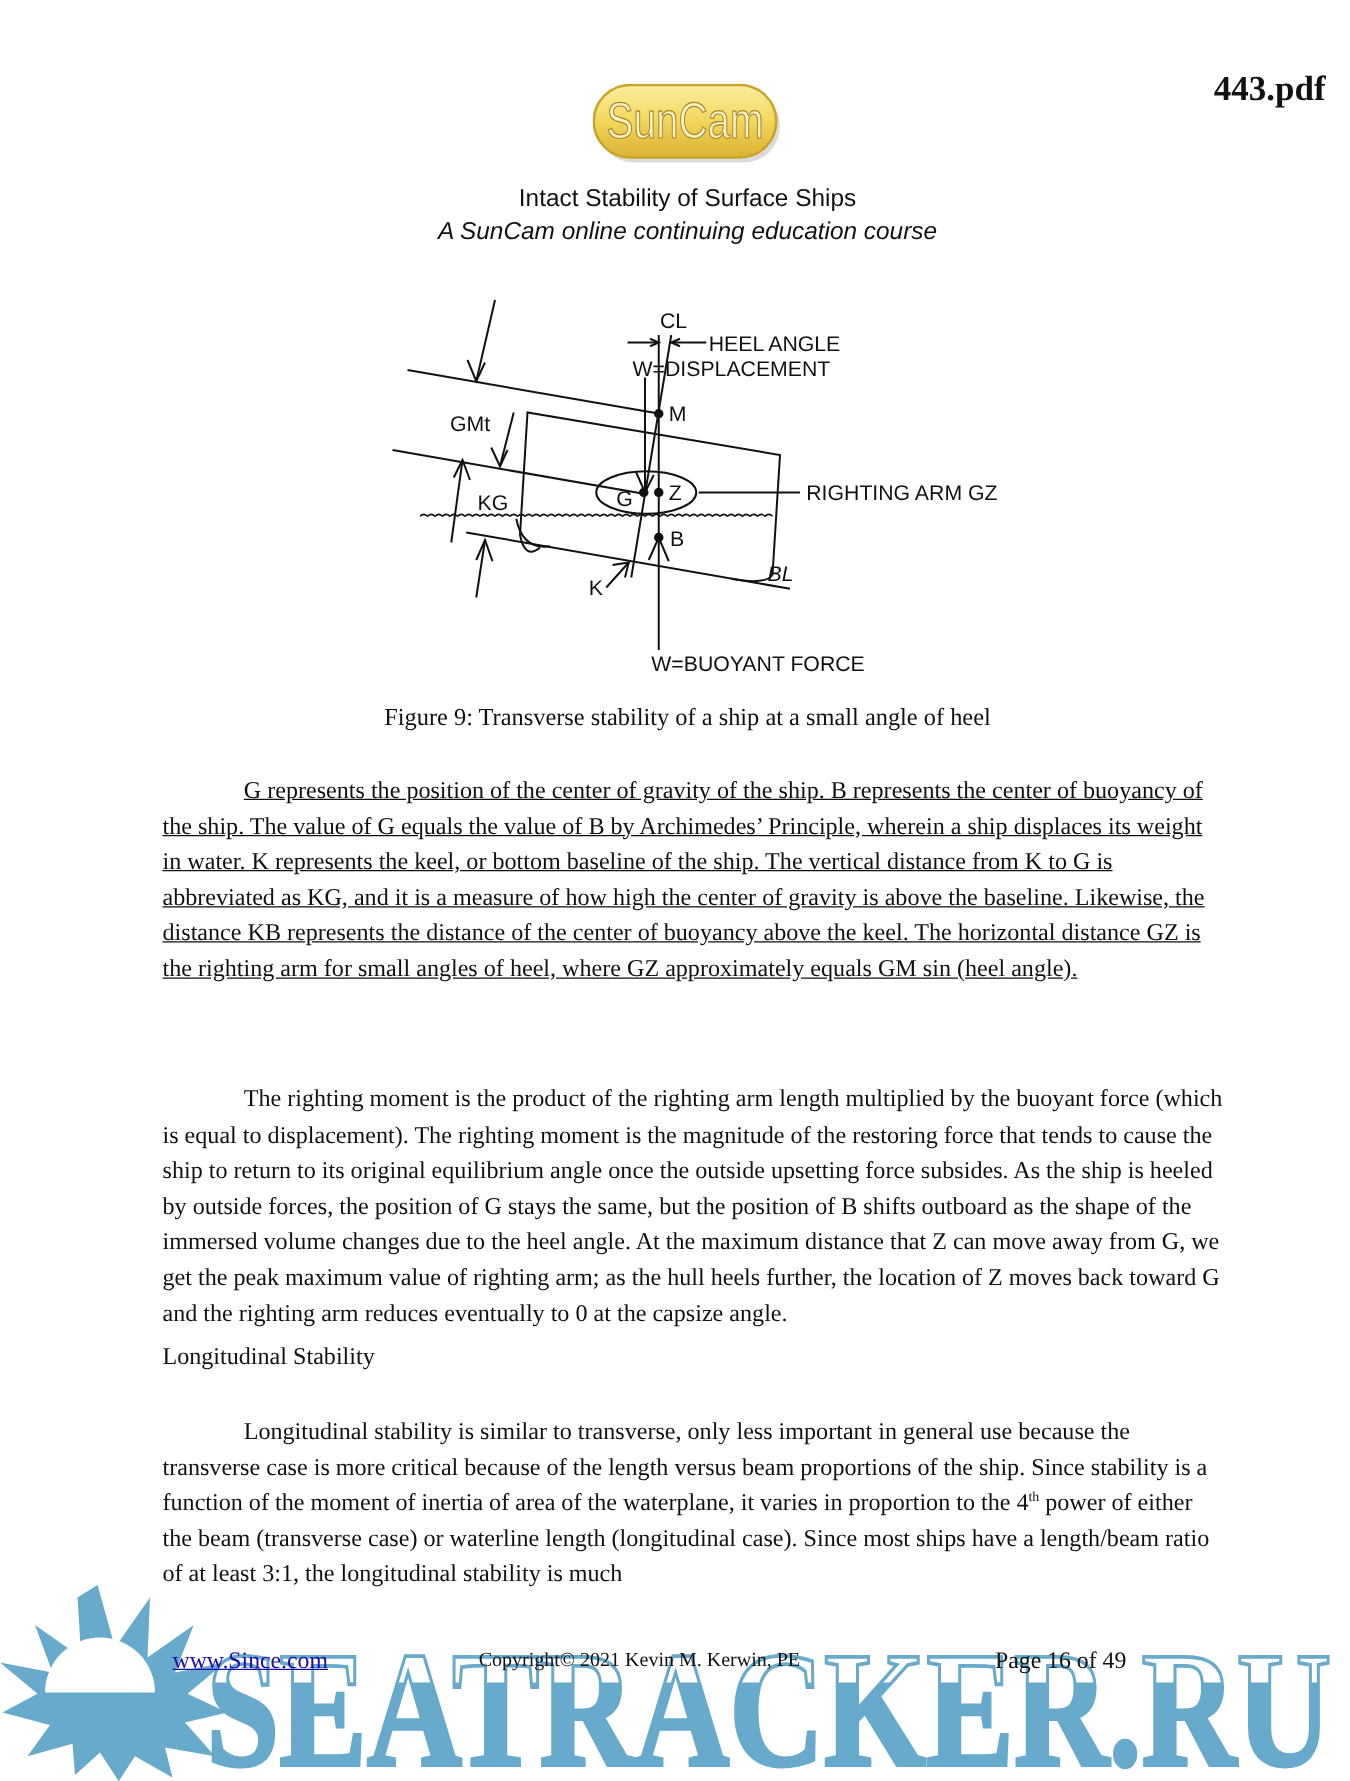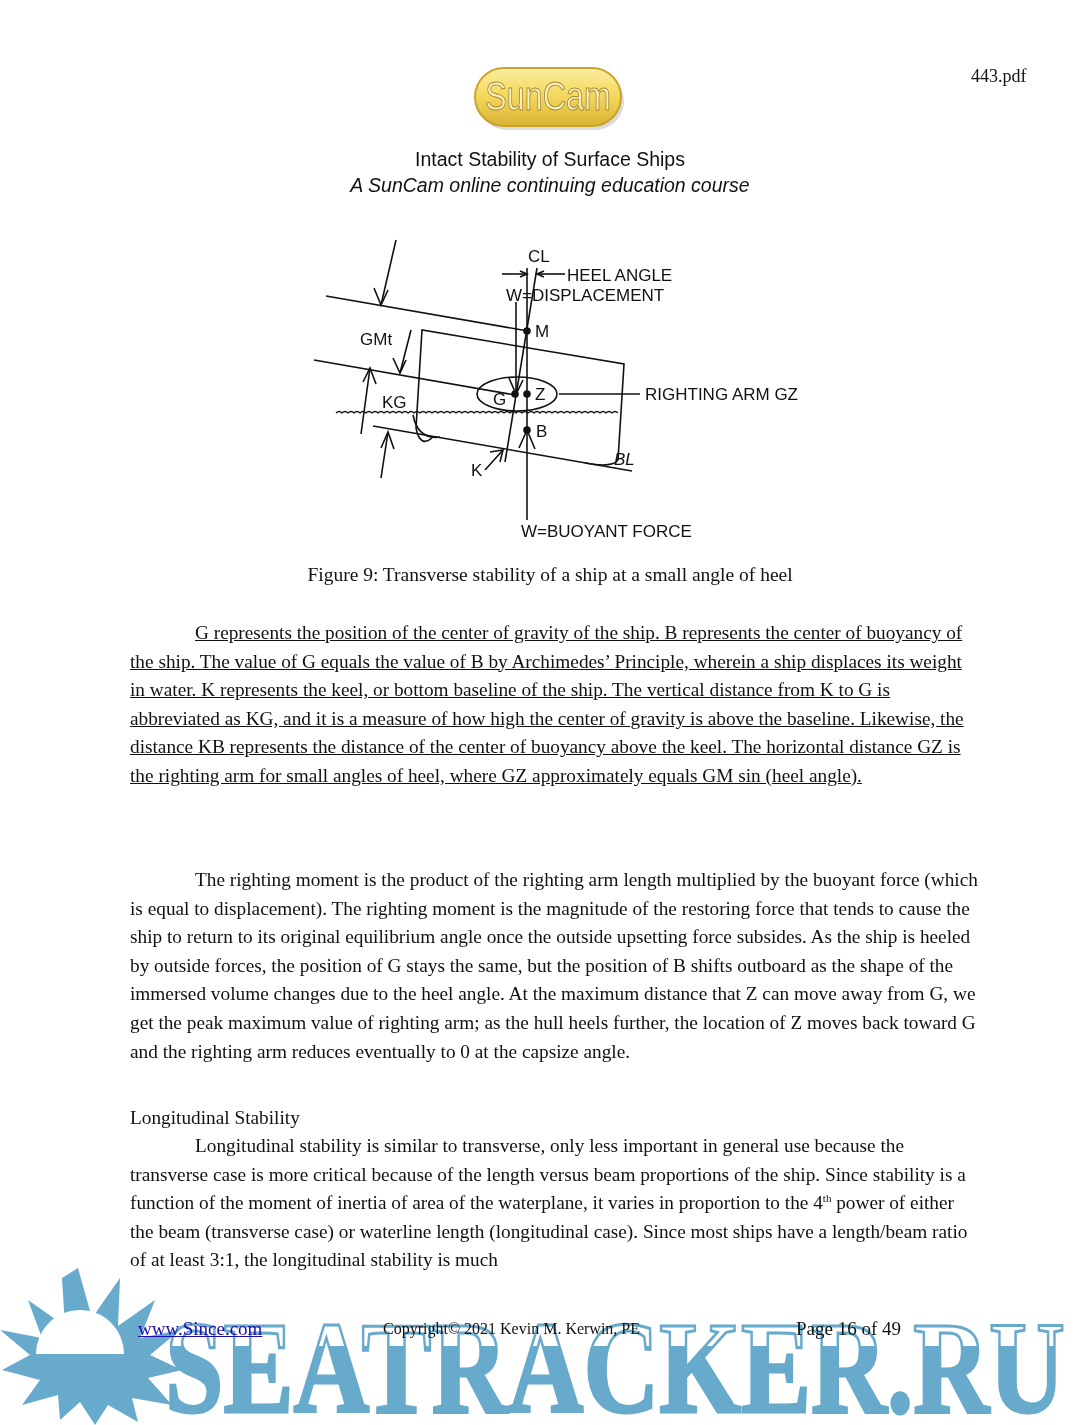--- a/index.html
+++ b/index.html
@@ -1,31 +1,31 @@
 <!DOCTYPE html>
 <html><head>
 <meta charset="utf-8">
 <style>
   html, body { margin:0; padding:0; background:#ffffff; }
   body { width:1080px; height:1425px; position:relative; overflow:hidden;
          font-family:"Liberation Serif", serif; color:#111; }
-  .filename { position:absolute; top:66px; left:971px; font-size:18px; }
+  .filename { position:absolute; top:56px; left:971px; font-size:28px;font-weight:bold; }
   .logo { position:absolute; left:474px; top:67px; width:152px; height:64px; }
   .course-title { position:absolute; top:148px; left:0; width:1100px; text-align:center;
                   font-family:"Liberation Sans", sans-serif; font-size:19.5px; }
   .course-sub { position:absolute; top:174px; left:0; width:1100px; text-align:center;
                 font-family:"Liberation Sans", sans-serif; font-style:italic; font-size:19.5px; }
   .figure { position:absolute; left:310px; top:230px; width:520px; height:320px; }
   .caption { position:absolute; top:564px; left:0; width:1100px; text-align:center; font-size:19.5px; }
   .body-text { position:absolute; left:130px; width:850px; font-size:19.3px; line-height:28.6px; }
   .body-text p { margin:0; }
   .indent { text-indent:65px; }
   .p1 { top:619px;text-decoration:underline; }
   .p2 { top:866px; }
-  .heading { position:absolute; top:1075px; left:130px; font-size:19.3px;margin-top:32px; }
+  .heading { position:absolute; top:1075px; left:130px; font-size:19.3px; }
   .p3 { top:1132px; }
   sup { font-size:11px; vertical-align:super; line-height:0; }
   .watermark { position:absolute; left:0; top:1265px; width:1080px; height:160px; }
   .footer { position:absolute; top:1318px; left:0; width:1080px; font-size:19px; }
   .footer a { position:absolute; left:138px; color:#1a0dab; text-decoration:underline; }
   .footer .copy { position:absolute; left:383px; font-size:16px; top:2px; }
   .footer .page { position:absolute; left:796px; }
 </style>
 </head>
 <body>

